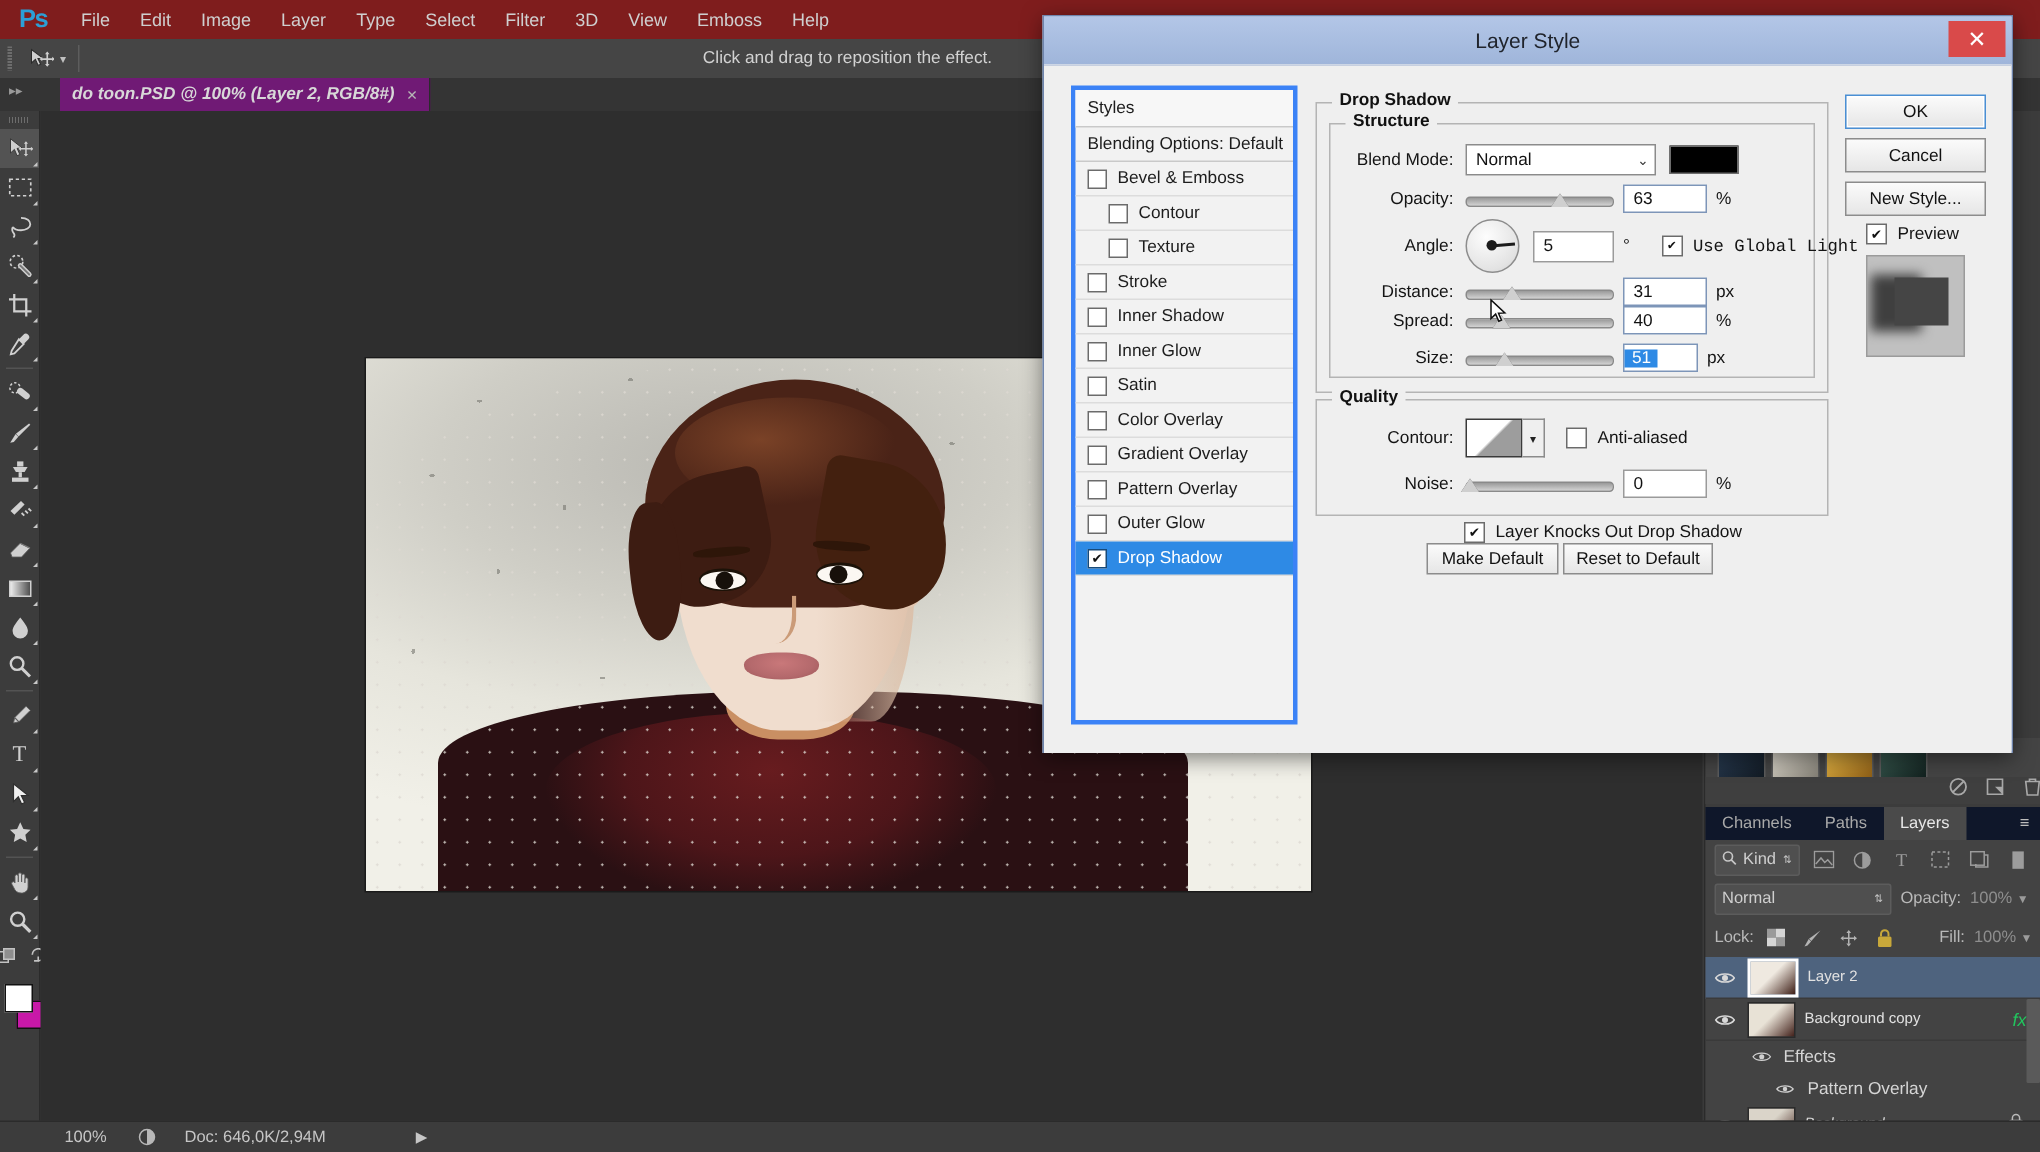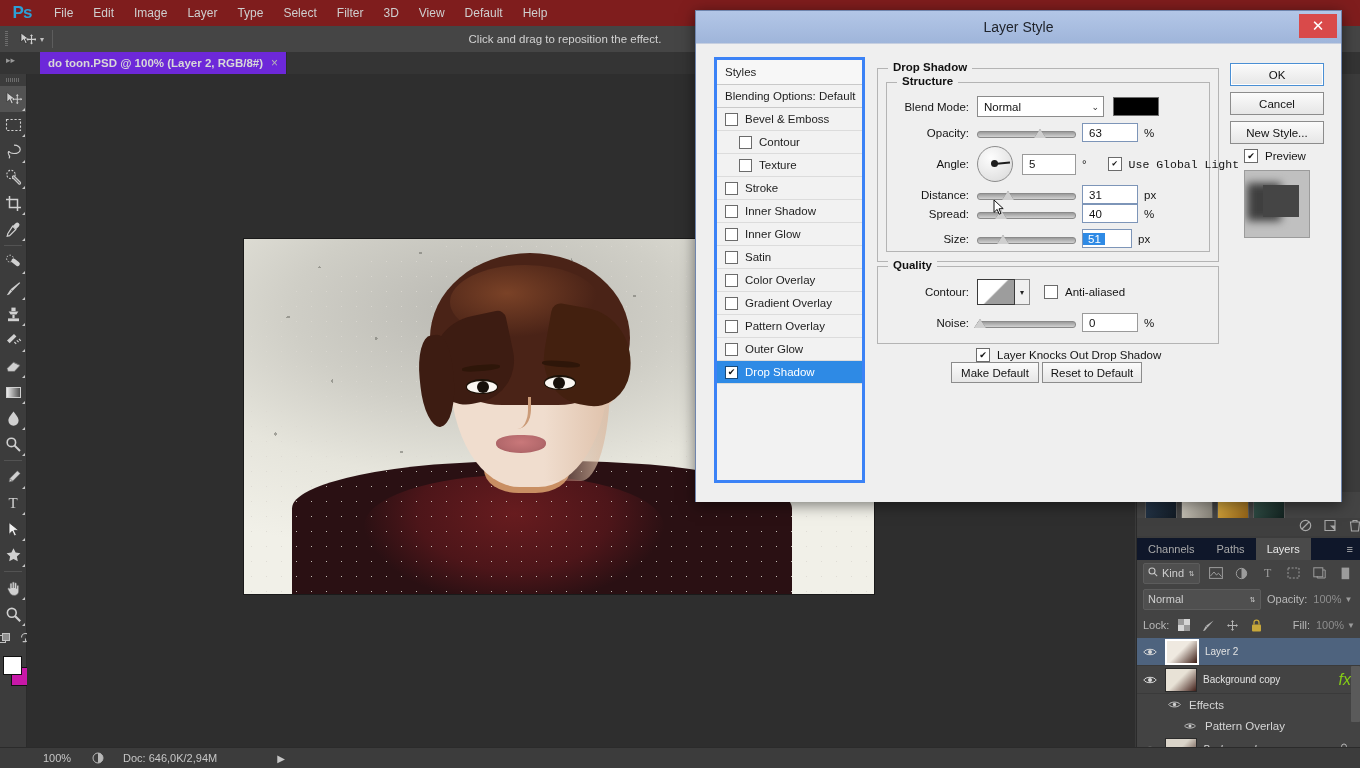--- a/index.html
+++ b/index.html
@@ -21,22 +21,22 @@
   .ob-grip::before{content:"";width:3px;height:16px;
      background:repeating-linear-gradient(to bottom,#6d6d6d 0 1px,transparent 1px 2px);}
   .ob-tool{width:30px;height:24px;display:flex;align-items:center;justify-content:center;}
   .ob-caret{color:#c0c0c0;font-size:8px;margin-left:-2px;}
   .ob-sep{width:1px;height:18px;background:#5d5d5d;margin:0 8px;}
   .ob-hint{position:absolute;left:0;top:0;width:1130px;height:26px;line-height:26px;
            text-align:center;color:#d2d2d2;font-size:11.5px;pointer-events:none;}
 
   
   .tabbar{position:absolute;left:0;top:52px;width:1360px;height:22px;background:#343434;}
-  .doctab{position:absolute;left:40px;top:0;height:22px;background:#6d28d9;
-          border-right:1px solid #2b2b2b;display:flex;align-items:center;padding:0 8px;}
+  .doctab{position:absolute;left:40px;top:0;height:22px;background:#701a75;
+          border-right:1px solid #2b2b2b;display:flex;align-items:center;padding:0 8px;font-style:italic;}
   .doctab-title{color:#d8d8d8;font-size:11.5px;font-weight:bold;}
   .doctab-close{color:#b6b6b6;font-size:12px;margin-left:8px;}
   .tab-grip{position:absolute;left:6px;top:3px;color:#9a9a9a;font-size:9px;}
 
   
   .toolbar{position:absolute;left:0;top:74px;width:26px;height:674px;background:#3c3c3c;
            border-right:1px solid #2b2b2b;}
   .tb-grip{height:12px;display:flex;align-items:center;justify-content:center;}
   .tb-grip::before{content:"";width:14px;height:4px;
      background:repeating-linear-gradient(to right,#6d6d6d 0 1px,transparent 1px 2px);}
@@ -168,21 +168,21 @@
   .opa-box{display:flex;align-items:center;gap:3px;}
   .lock-ico{width:18px;height:16px;display:flex;align-items:center;justify-content:center;}
   .layer-row{height:27px;display:flex;align-items:center;gap:6px;padding:0 4px;
              border-bottom:1px solid #3a3a3a;position:relative;}
   .layer-row.sel{background:#4e637e;}
   .eye-ico{width:18px;display:flex;align-items:center;justify-content:center;}
   .lyr-thumb{width:30px;height:22px;border:1px solid #2a2a2a;position:relative;overflow:hidden;
              background:#c9c9c9;}
   .lyr-thumb.active{border:2px solid #ffffff;}
   .lyr-name{color:#e2e2e2;font-size:10px;}
-  .lyr-fx{margin-left:auto;color:#84cc16;font-size:16px;font-style:italic;padding-right:6px;}
+  .lyr-fx{margin-left:auto;color:#22c55e;font-size:12px;font-style:italic;padding-right:6px;}
   .eff-row{height:21px;display:flex;align-items:center;gap:6px;padding-left:28px;color:#d5d5d5;
            font-size:11.5px;}
   .eff-row.sub{padding-left:44px;}
   .lyr-lock{margin-left:auto;padding-right:8px;color:#c3c3c3;font-size:11px;}
   .lyr-scroll{position:absolute;right:1px;top:0;width:9px;height:56px;background:#5a5a5a;
               border-radius:1px;}
 
   
   .dlg{position:absolute;left:695px;top:10px;width:645px;height:490px;
        background:#d6dff0;border:1px solid #6f85ad;box-shadow:0 3px 14px rgba(0,0,0,.5);}
@@ -259,21 +259,21 @@
     <div class="ps-logo">Ps</div>
     <div class="menu-item">File</div>
     <div class="menu-item">Edit</div>
     <div class="menu-item">Image</div>
     <div class="menu-item">Layer</div>
     <div class="menu-item">Type</div>
     <div class="menu-item">Select</div>
     <div class="menu-item">Filter</div>
     <div class="menu-item">3D</div>
     <div class="menu-item">View</div>
-    <div class="menu-item">Default</div>
+    <div class="menu-item">Emboss</div>
     <div class="menu-item">Help</div>
   </div>
 
   <div class="optionsbar">
     <div class="ob-grip"></div>
     <div class="ob-tool">
       <svg width="17" height="17" viewBox="0 0 17 17">
         <path d="M2 2 L2 11 L4.6 8.6 L6.4 12.6 L8.1 11.8 L6.3 8 L9.6 7.8 Z" fill="#cfcfcf" stroke="#2a2a2a" stroke-width="0.7"></path>
         <path d="M12.5 4.2 L12.5 12.6 M8.3 8.4 L16.7 8.4" stroke="#cfcfcf" stroke-width="1.1"></path>
         <path d="M12.5 3.3 l1.5 1.8 h-3 z M12.5 13.5 l1.5 -1.8 h-3 z

